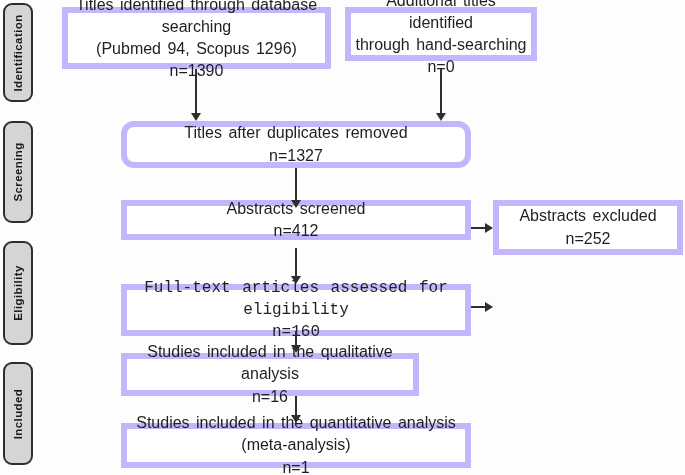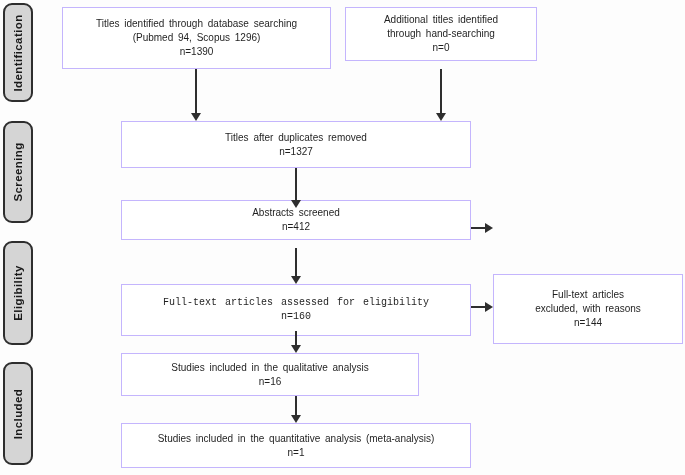--- a/index.html
+++ b/index.html
@@ -28,27 +28,27 @@
     transform: rotate(-90deg);
     white-space: nowrap;
     font-size: 11.5px;
     font-weight: bold;
     letter-spacing: 0.4px;
     color: #1a1a1a;
   }
   .fbox {
     position: absolute;
     background: #ffffff;
-    border: 1px solid #c4b5fd;
+    border: 6px solid #c4b5fd;
     box-sizing: border-box;
     display: flex;
     align-items: center;
     justify-content: center;
     text-align: center;
-    font-size: 10px;
+    font-size: 16px;
     line-height: 1.38;
     white-space: pre-line;
     word-spacing: 2px;
     padding: 1px 4px;
   }
   .arrow-v {
     position: absolute;
     width: 2px;
     background: #2e2e2e;
   }
@@ -97,33 +97,32 @@
   </div>
 
   <div class="fbox" style="left:62px; top:7px; width:269px; height:62px;">Titles identified through database searching
 (Pubmed 94, Scopus 1296)
 n=1390</div>
 
   <div class="fbox" style="left:345px; top:7px; width:192px; height:54px;">Additional titles identified
 through hand-searching
 n=0</div>
 
-  <div class="fbox" style="left:121px; top:121px; width:350px; height:47px;">Titles after duplicates removed
+  <div class="fbox" style="left:121px; top:121px; width:350px; height:47px;border-radius:13px;">Titles after duplicates removed
 n=1327</div>
 
   <div class="fbox" style="left:121px; top:200px; width:350px; height:40px;">Abstracts screened
 n=412</div>
 
+  <div class="fbox" style="left:493px; top:200px; width:190px; height:55px;">Abstracts excluded
+n=252</div>
 
   <div class="fbox" style="left:121px; top:284px; width:350px; height:52px;font-family:Liberation Mono, monospace;">Full-text articles assessed for eligibility
 n=160</div>
 
-  <div class="fbox" style="left:493px; top:274px; width:190px; height:70px;">Full-text articles
-excluded, with reasons
-n=144</div>
 
   <div class="fbox" style="left:121px; top:353px; width:298px; height:43px;">Studies included in the qualitative analysis
 n=16</div>
 
   <div class="fbox" style="left:121px; top:423px; width:350px; height:45px;">Studies included in the quantitative analysis (meta-analysis)
 n=1</div>
 
   <div class="arrow-v" style="left:195px; top:69px; height:44px;"></div>
   <div class="arrow-v" style="left:440px; top:69px; height:44px;"></div>
   <div class="arrow-v" style="left:295px; top:168px; height:32px;"></div>

